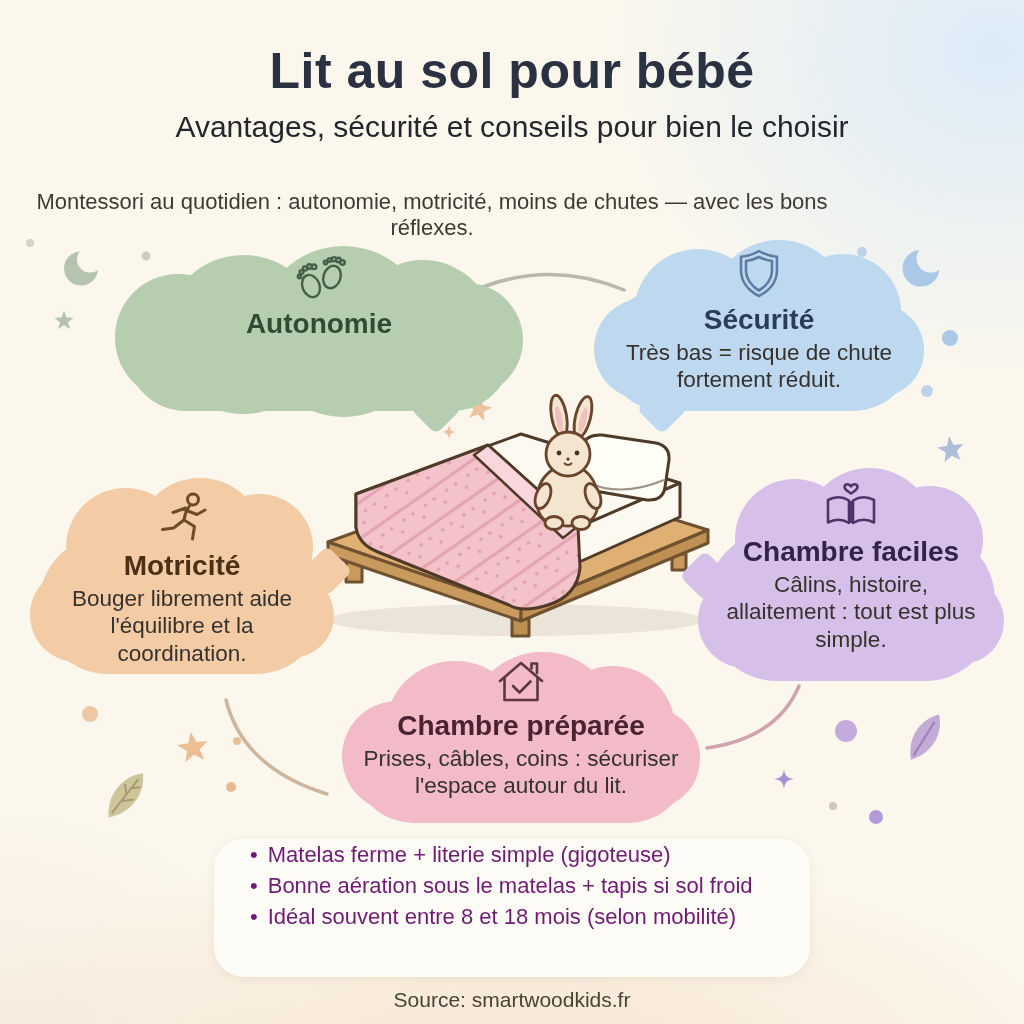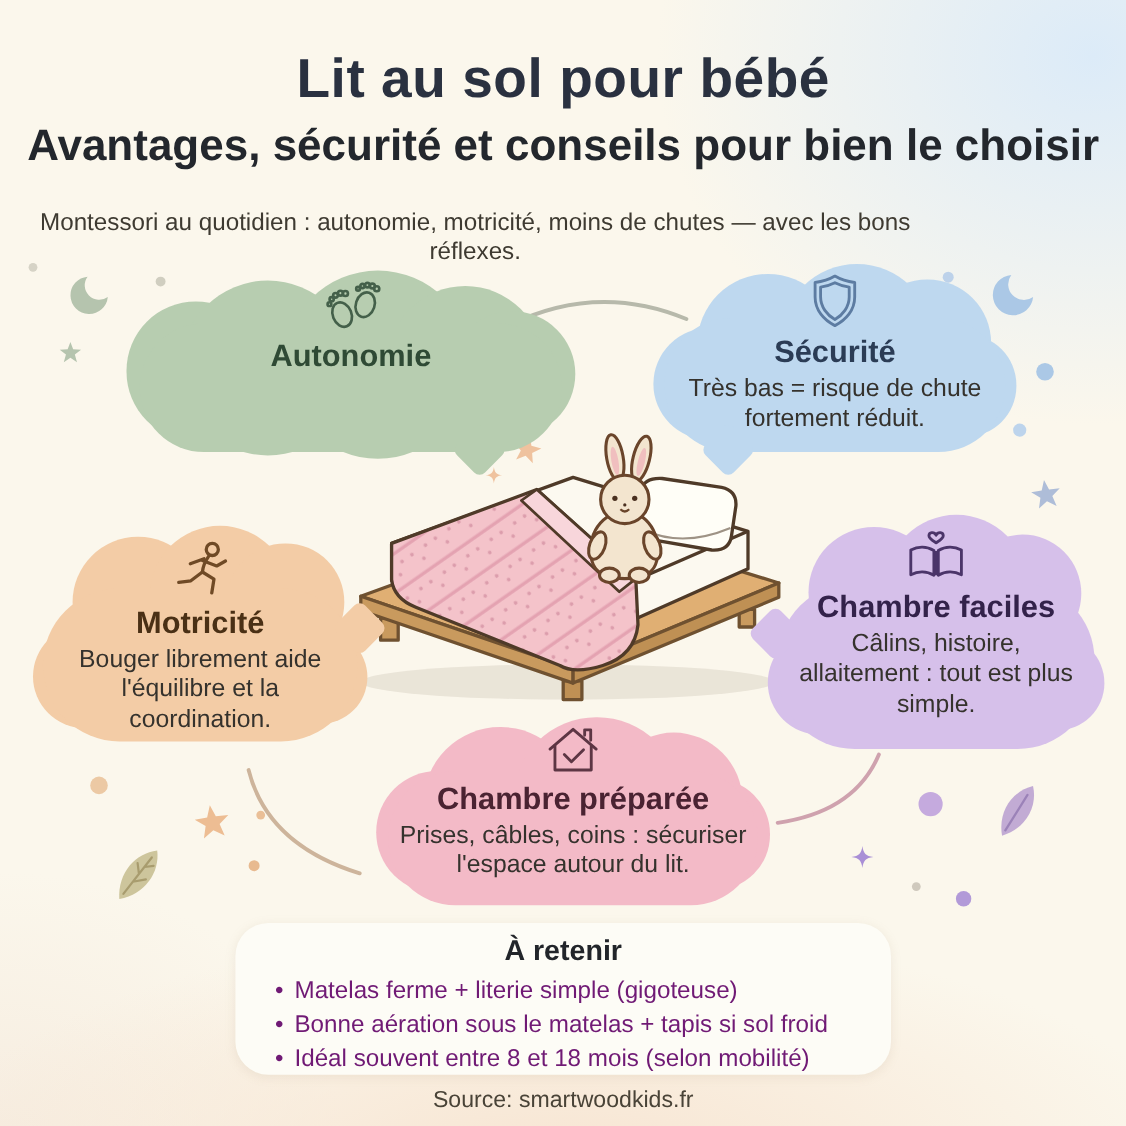--- a/index.html
+++ b/index.html
@@ -16,21 +16,21 @@
       radial-gradient(ellipse 520px 420px at 0% 102%, #f6ecdf 0%, rgba(246,236,223,0) 60%),
       #fbf7ec;
   }
   .decor{position:absolute;left:0;top:0;z-index:0;pointer-events:none;}
 
   
   header{position:absolute;left:0;top:0;width:1024px;text-align:center;z-index:3;}
   h1{margin:0;position:absolute;top:42px;width:1024px;
      font-size:50px;font-weight:800;letter-spacing:.5px;color:#2a3140;}
   .subtitle{margin:0;position:absolute;top:110px;width:1024px;
-     font-size:40px;font-weight:700;color:#23272d;}
+     font-size:30px;font-weight:400;color:#23272d;}
   .tagline{margin:0;position:absolute;top:189px;width:864px;
      font-size:22px;font-weight:400;color:#3e3a31;}
 
   
   .bubble{position:absolute;z-index:2;}
   .cloud{position:absolute;inset:0;}
   .blob{position:absolute;background:var(--bg);border-radius:50%;aspect-ratio:1;}
   .base{position:absolute;background:var(--bg);left:3%;right:3%;top:28%;bottom:3%;border-radius:70px;}
   .b1{left:0;bottom:9%;width:31%;}
   .b2{left:12%;top:5%;width:39%;}
@@ -297,21 +297,20 @@
         <path d="M38.5 12.5 L38.5 7.5 L44 7.5 L44 17"></path>
         <path d="M11.5 22 L11.5 44 L44.5 44 L44.5 22"></path>
         <path d="M20 30 L26.5 36.5 L37.5 25.5"></path>
       </svg>
       <h3>Chambre préparée</h3>
       <p>Prises, câbles, coins : sécuriser l'espace autour du lit.</p>
     </div>
   </section>
 
   <section class="summary">
-    <h3>À retenir</h3>
     <ul>
       <li>Matelas ferme + literie simple (gigoteuse)</li>
       <li>Bonne aération sous le matelas + tapis si sol froid</li>
       <li>Idéal souvent entre 8 et 18 mois (selon mobilité)</li>
     </ul>
   </section>
 
   <footer>Source: smartwoodkids.fr</footer>
 
 </div>

